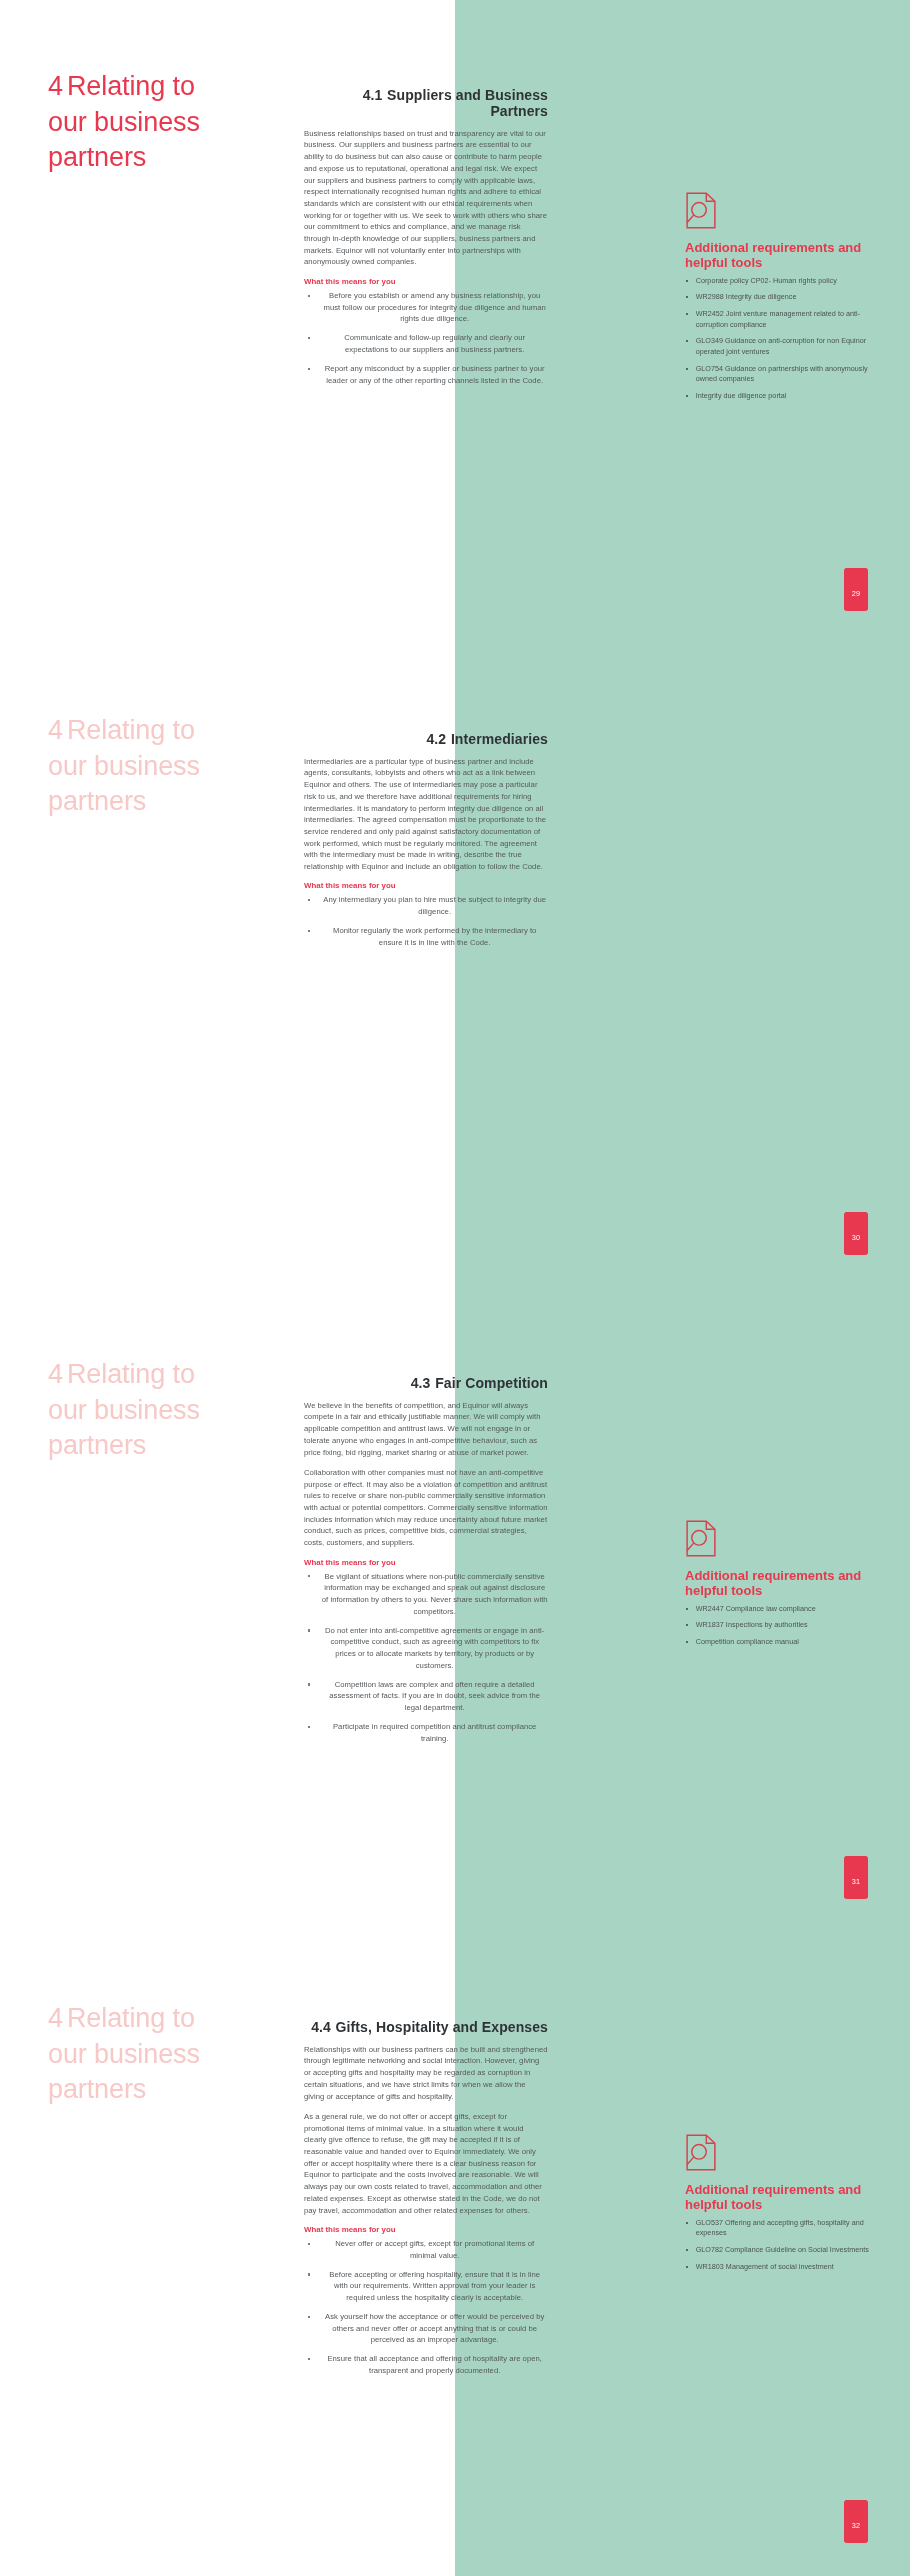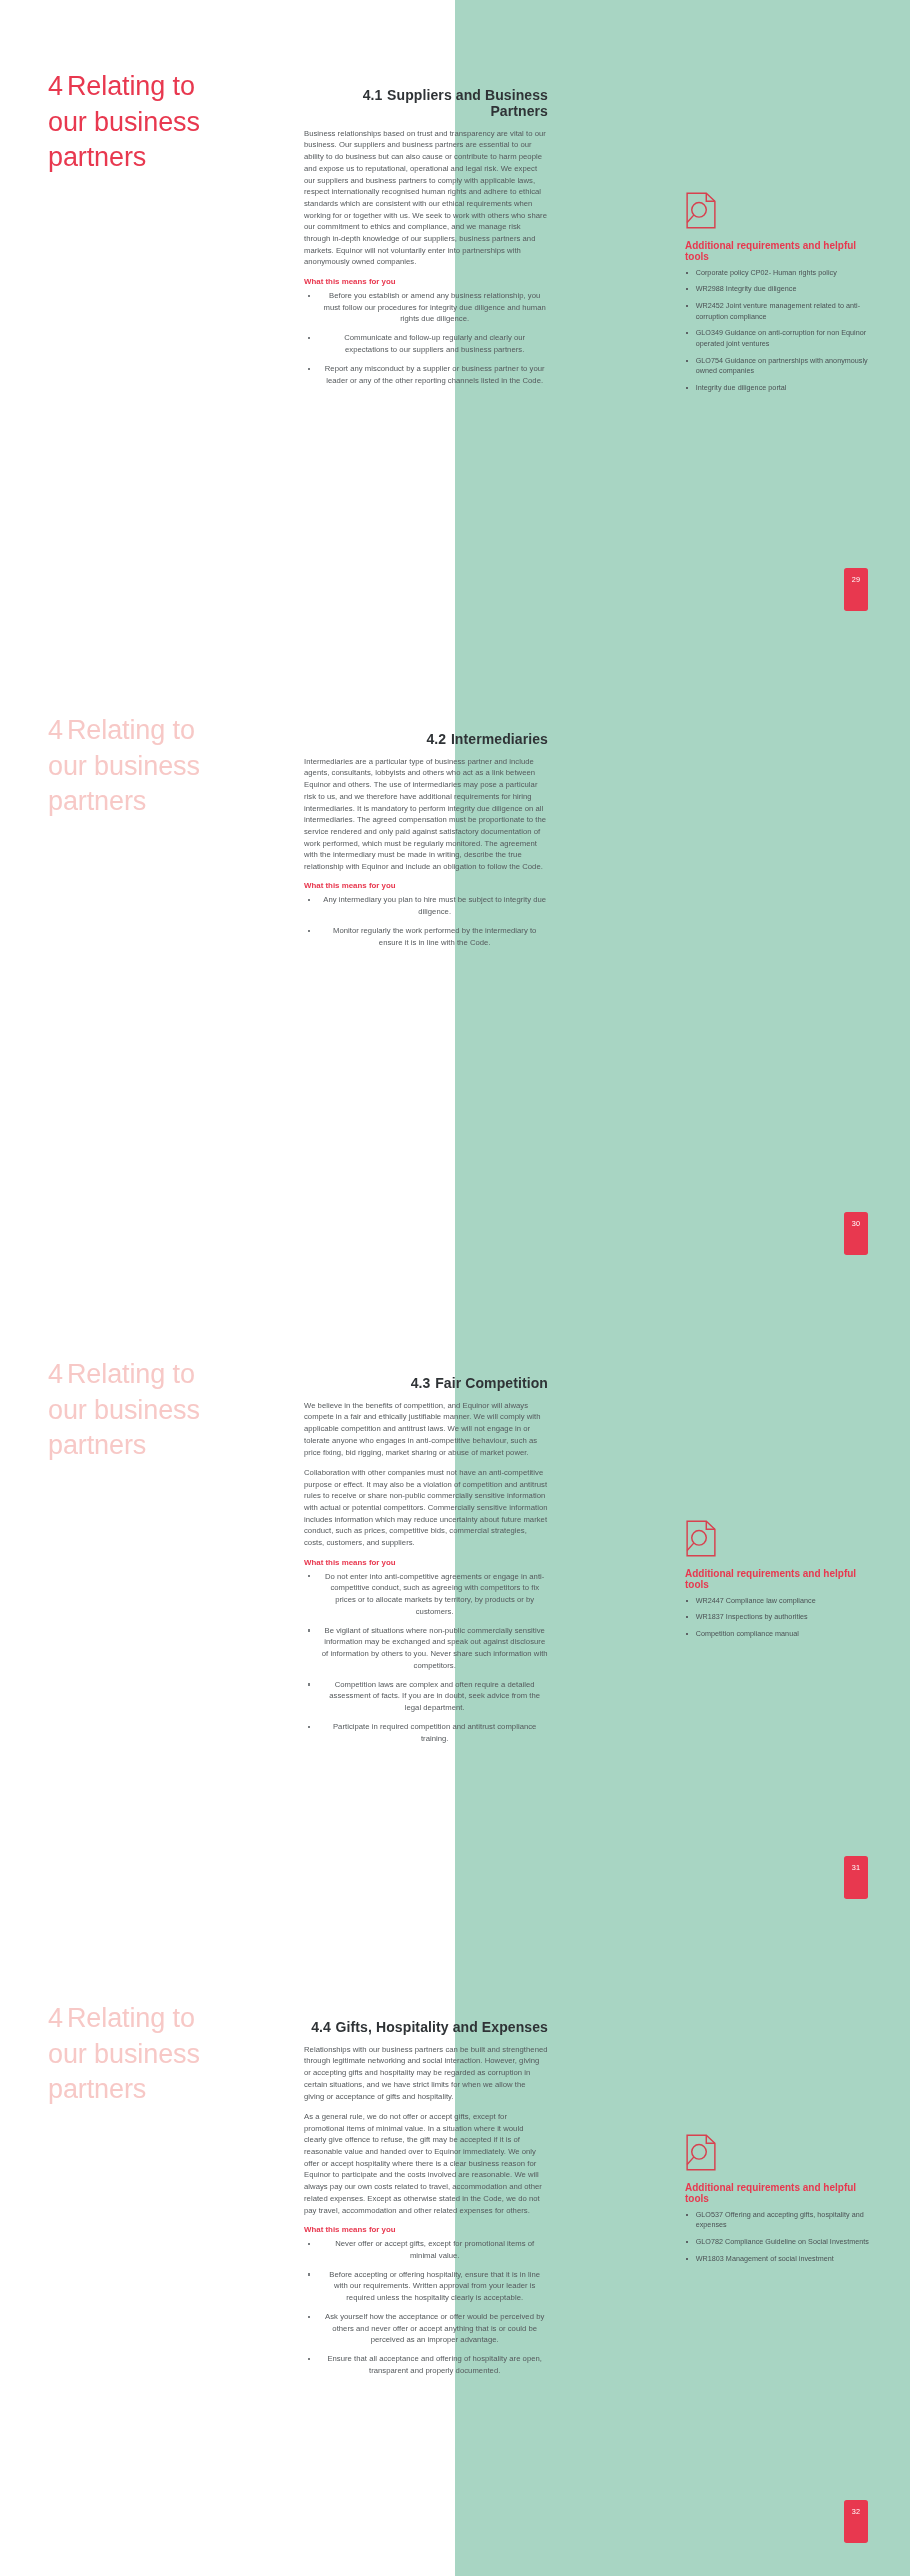--- a/index.html
+++ b/index.html
@@ -106,21 +106,21 @@
   }
 
   
   .sidebar {
     position: absolute;
     width: 194px;
   }
   .doc-icon { width: 32px; height: 37px; display: block; margin-bottom: 10.7px; }
 
   .sidebar-title {
-    font-size: 10px;
+    font-size: 13px;
     font-weight: 600;
     color: #e8384f;
     margin-bottom: 6px;
   }
   ul.side-bullets { list-style: none; margin: 0; padding: 0; }
   ul.side-bullets > li {
     position: relative;
     padding-left: 10.7px;
     font-size: 7.2px;
     line-height: 1.48;
@@ -142,21 +142,21 @@
     position: absolute;
     right: 43px;
     bottom: 33px;
     width: 24px;
     height: 43px;
     background: #e8384f;
     border-radius: 2.7px;
     color: #ffffff;
     font-size: 7.3px;
     display: flex;
-    align-items: flex-start;
+    align-items: center;
     justify-content: center;
     padding-top: 7.3px;
     letter-spacing: 0.3px;
   }
 </style>
 </head>
 <body>
 
 <div id="doc-root">
     <section class="page">
@@ -214,22 +214,22 @@
     <section class="page">
       <div class="white-panel"></div>
       <div class="mint-panel"></div>
       <h1 class="chapter-title faded"><span class="num">4</span><span>Relating to</span><br><span>our business</span><br><span>partners</span></h1>
       <div class="content-col">
         <div class="sec-heading"><span class="sec-no">4.3</span><span>Fair Competition</span></div>
         <p class="body-par">We believe in the benefits of competition, and Equinor will always compete in a fair and ethically justifiable manner. We will comply with applicable competition and antitrust laws. We will not engage in or tolerate anyone who engages in anti-competitive behaviour, such as price fixing, bid rigging, market sharing or abuse of market power.</p>
         <p class="body-par">Collaboration with other companies must not have an anti-competitive purpose or effect. It may also be a violation of competition and antitrust rules to receive or share non-public commercially sensitive information with actual or potential competitors. Commercially sensitive information includes information which may reduce uncertainty about future market conduct, such as prices, competitive bids, commercial strategies, costs, customers, and suppliers.</p>
         <div class="wtmfy">What this means for you</div>
         <ul class="bullets">
+          <li>Be vigilant of situations where non-public commercially sensitive information may be exchanged and speak out against disclosure of information by others to you. Never share such information with competitors.</li>
           <li>Do not enter into anti-competitive agreements or engage in anti-competitive conduct, such as agreeing with competitors to fix prices or to allocate markets by territory, by products or by customers.</li>
-          <li>Be vigilant of situations where non-public commercially sensitive information may be exchanged and speak out against disclosure of information by others to you. Never share such information with competitors.</li>
           <li>Competition laws are complex and often require a detailed assessment of facts. If you are in doubt, seek advice from the legal department.</li>
           <li>Participate in required competition and antitrust compliance training.</li>
         </ul>
       </div>
       <aside class="sidebar" style="left:685px; top:232px;">
         <svg class="doc-icon" viewBox="0 0 48 56" fill="none" xmlns="http://www.w3.org/2000/svg">
           <path d="M3 2 H32 L45 14 V54 H3 Z" stroke="#d8414f" stroke-width="2.2" fill="none"></path>
           <path d="M32 2 V14 H45" stroke="#d8414f" stroke-width="2.2" fill="none"></path>
           <circle cx="21" cy="27" r="11" stroke="#d8414f" stroke-width="2.2" fill="none"></circle>
           <line x1="13" y1="35" x2="3" y2="46" stroke="#d8414f" stroke-width="2.2"></line>

